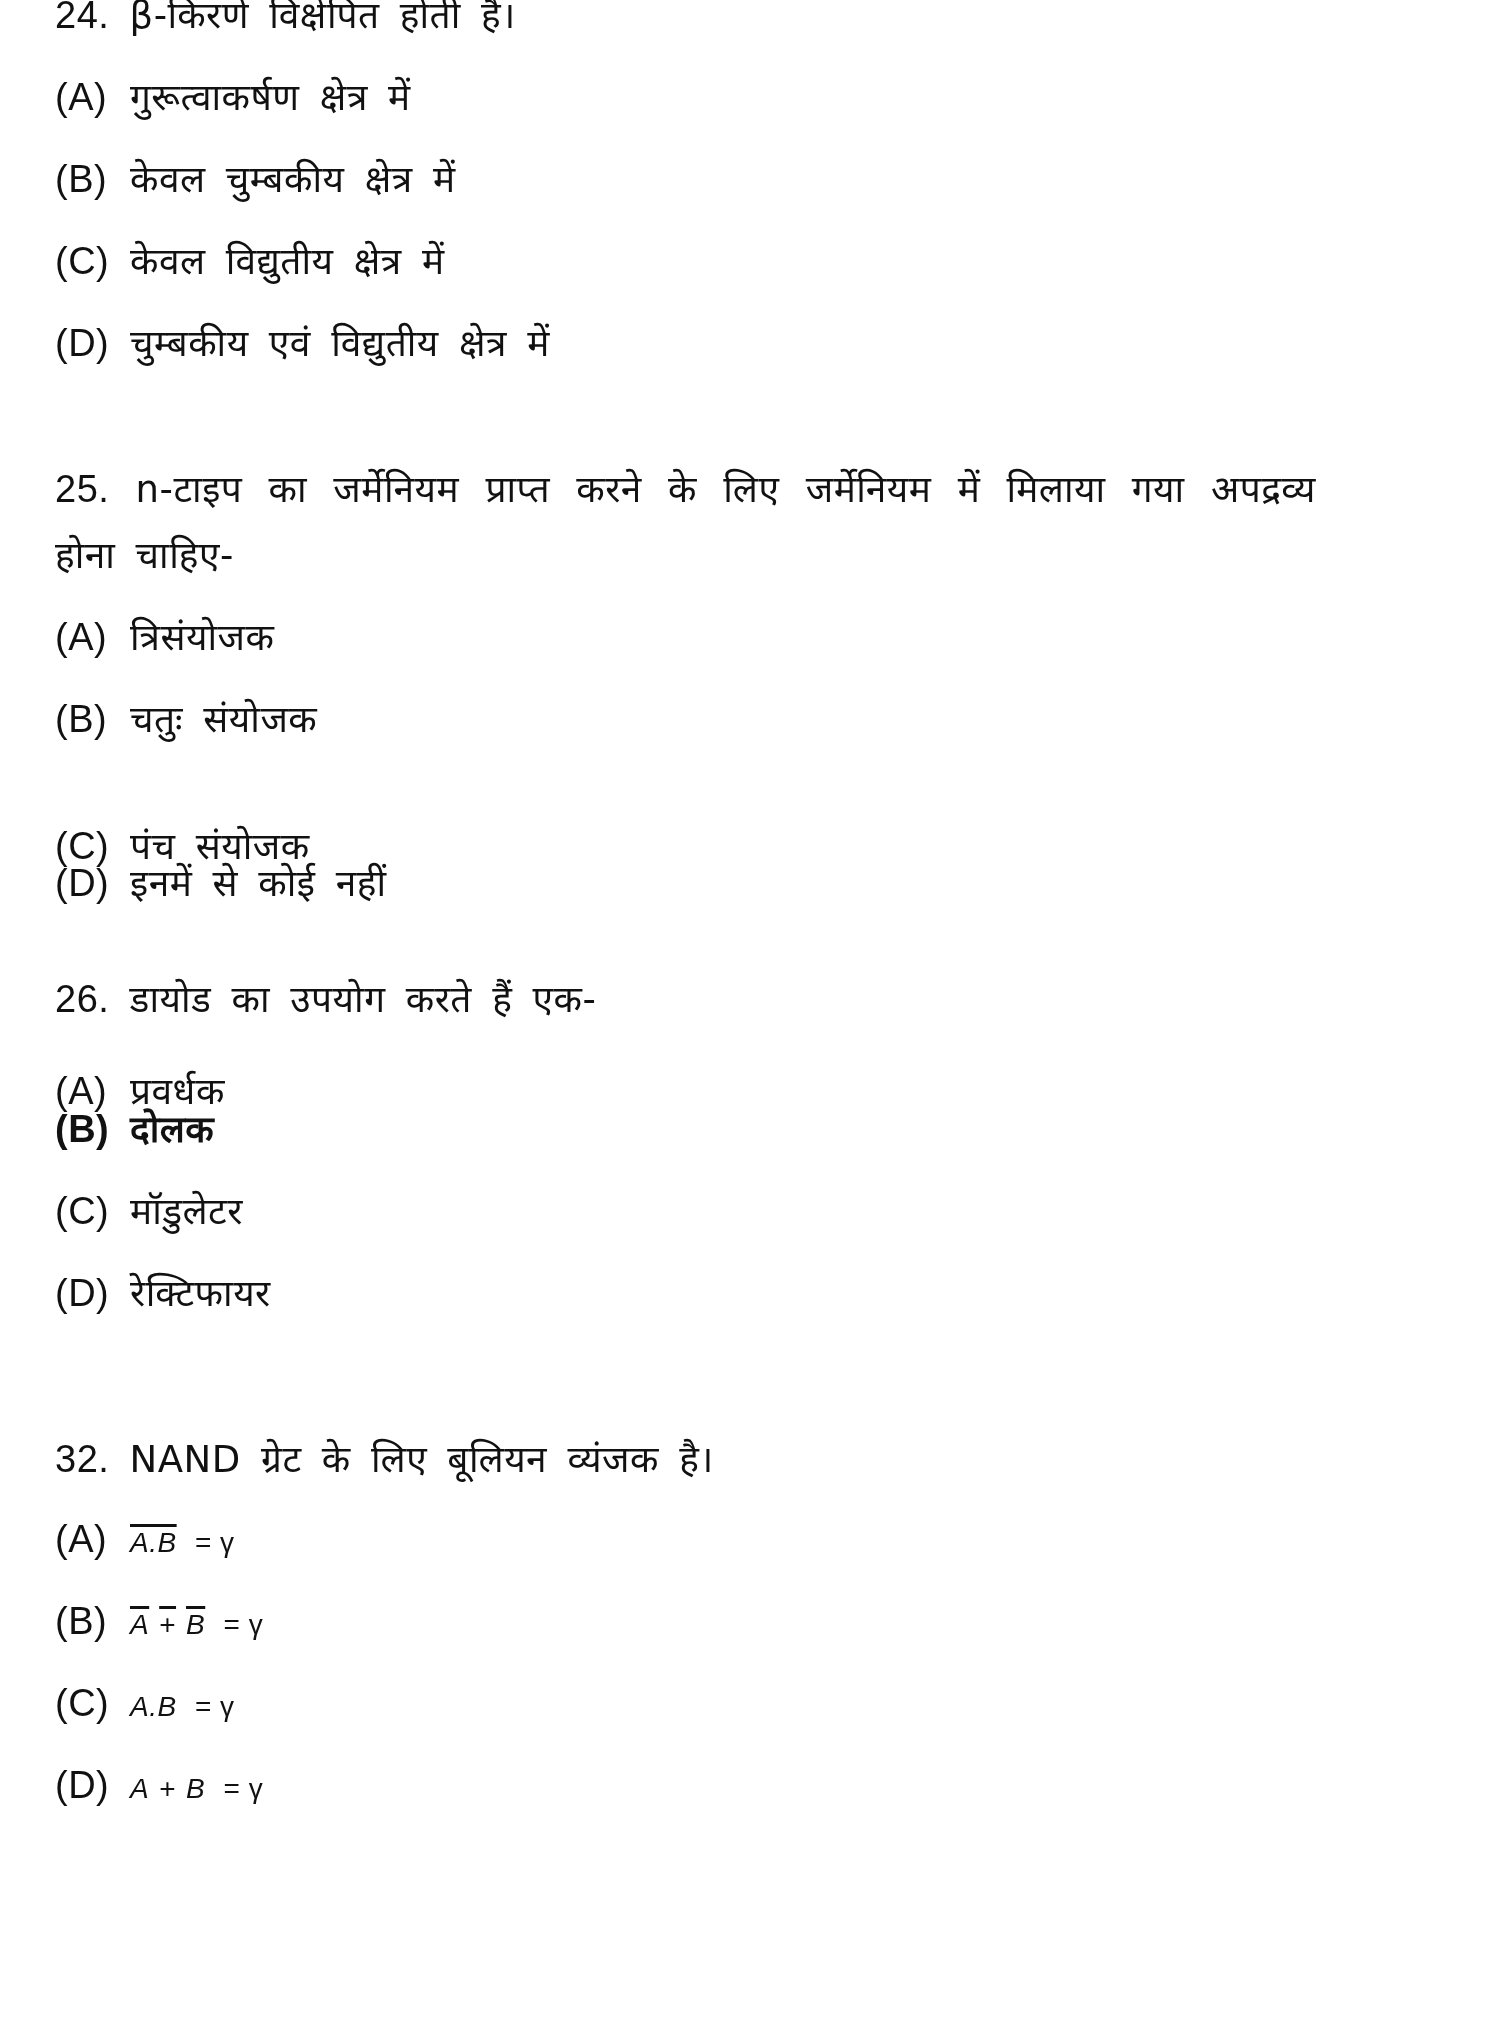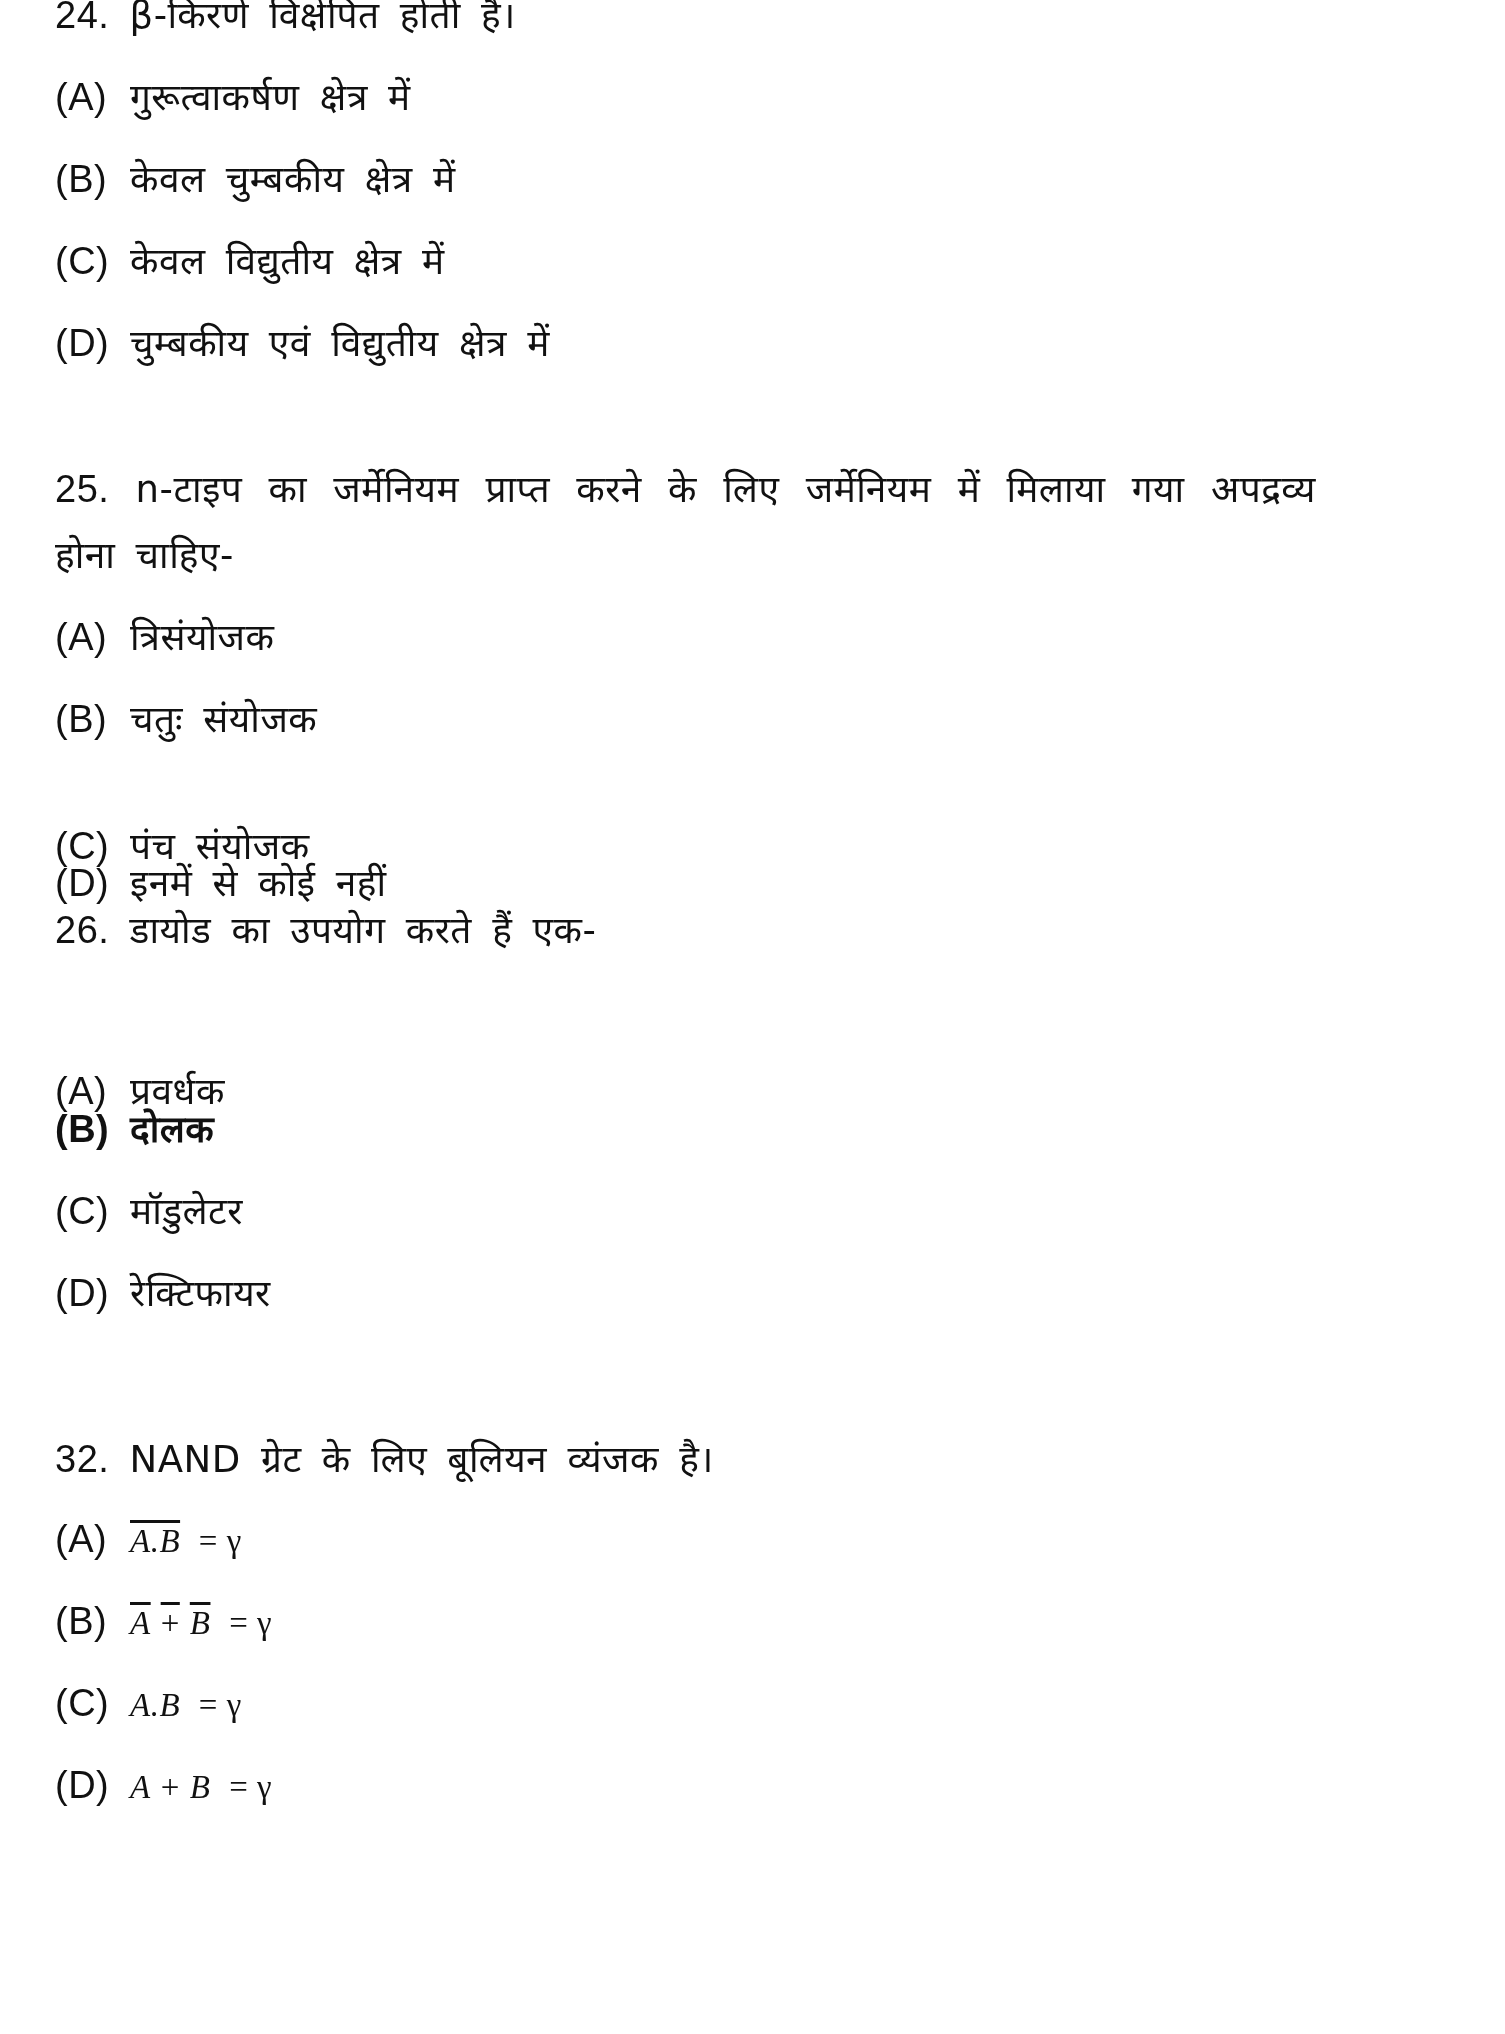--- a/index.html
+++ b/index.html
@@ -1,21 +1,21 @@
 <!DOCTYPE html>
 <html><head>
 <meta charset="utf-8">
 <style>
   html, body { margin:0; padding:0; background:#ffffff; }
   body { width:1505px; height:2034px; position:relative; overflow:hidden;
          font-family:"DejaVu Sans", "Liberation Sans", sans-serif; color:#111; }
   .line { position:absolute; left:55px; font-size:37px; line-height:1; white-space:nowrap; letter-spacing:0.5px; word-spacing:8px; }
   .opt-label { font-family:"Liberation Sans", sans-serif; font-size:38px; display:inline-block; width:75px; }
   .qnum { font-family:"Liberation Sans", sans-serif; font-size:38px; }
-  .math { font-family:Liberation Serif, serif; font-style:italic; font-size:33px; word-spacing:0; }
+  .math { font-family:Liberation Sans, sans-serif; font-style:italic; font-size:28px; word-spacing:0; }
   .math .op { font-style:normal; padding:0 10px; }
   .over { text-decoration:overline; text-decoration-thickness:3px; }
 </style>
 </head>
 <body>
 
 <div class="line" style="top:-4px;">
   <span class="qnum">24.</span>
   <span>β-किरणें विक्षेपित होती हैं।</span>
 </div>
@@ -45,21 +45,21 @@
 <div class="line" style="top:700px;">
   <span class="opt-label">(B)</span><span>चतुः संयोजक</span>
 </div>
 <div class="line" style="top:827px;">
   <span class="opt-label">(C)</span><span>पंच संयोजक</span>
 </div>
 <div class="line" style="top:864px;">
   <span class="opt-label">(D)</span><span>इनमें से कोई नहीं</span>
 </div>
 
-<div class="line" style="top:911px;text-align:right;">
+<div class="line" style="top:980px;text-align:right;">
   <span class="qnum">26.</span>
   <span>डायोड का उपयोग करते हैं एक-</span>
 </div>
 <div class="line" style="top:1028px;margin-top:44px;">
   <span class="opt-label">(A)</span><span>प्रवर्धक</span>
 </div>
 <div class="line" style="top:1110px;font-weight:bold;">
   <span class="opt-label">(B)</span><span>दोलक</span>
 </div>
 <div class="line" style="top:1192px;">

